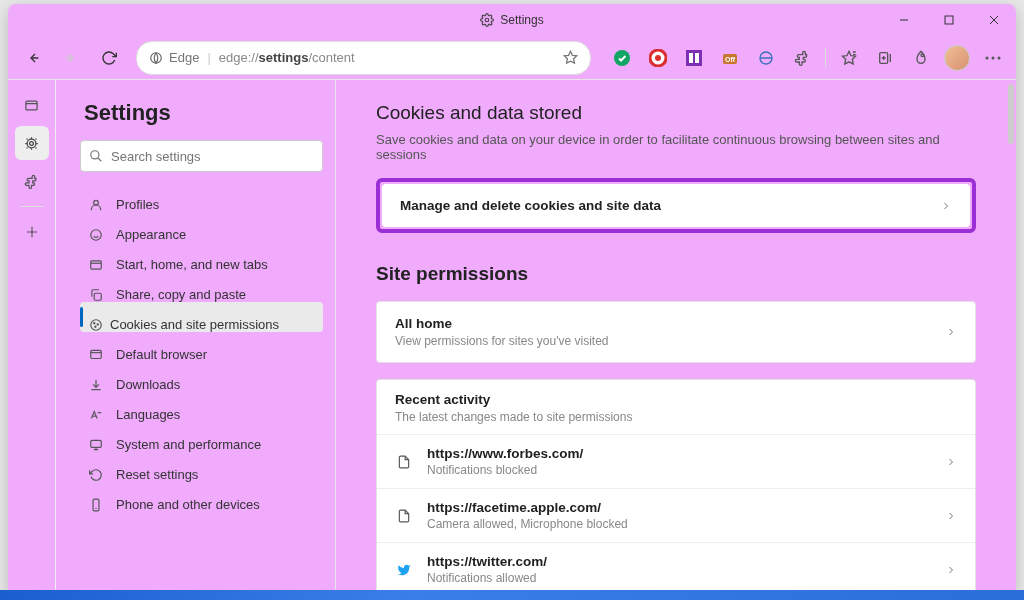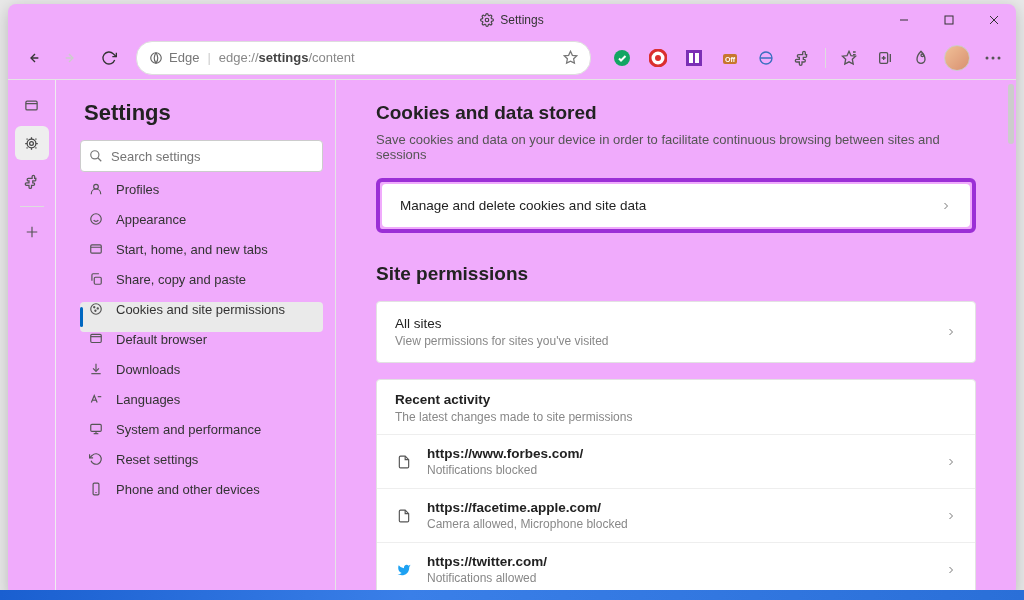--- a/index.html
+++ b/index.html
@@ -26,31 +26,31 @@
 .body { flex: 1; display: flex; overflow: hidden; }
 .vbar { width: 48px; border-right: 1px solid #eee; display: flex; flex-direction: column; align-items: center; padding-top: 8px; gap: 4px; }
 .vbar .vbtn { width: 34px; height: 34px; display: flex; align-items: center; justify-content: center; border-radius: 6px; color: #555; }
 .vbar .vbtn.active { background: #eee; }
 .vbar .hr { width: 24px; height: 1px; background: #ddd; margin: 4px 0; }
 .settings-sidebar { width: 280px; border-right: 1px solid #e5e5e5; padding: 20px 12px 12px 24px; overflow-y: auto; }
 .settings-sidebar h1 { font-size: 22px; font-weight: 600; color: #222; margin-bottom: 14px; margin-left: 4px; }
 .search { display: flex; align-items: center; border: 1px solid #ccc; border-radius: 4px; height: 32px; padding: 0 8px; margin-bottom: 10px; background: #fff; }
 .search input { border: none; outline: none; flex: 1; font-size: 13px; color: #555; margin-left: 8px; background: transparent; }
 .nav-list { list-style: none; }
-.nav-list li { display: flex; align-items: flex-start; height: 30px; padding: 0 8px; font-size: 13px; color: #333; border-radius: 4px; gap: 12px; cursor: default; }
+.nav-list li { display: flex; align-items: flex-end; height: 30px; padding: 0 8px; font-size: 13px; color: #333; border-radius: 4px; gap: 12px; cursor: default; }
 .nav-list li .nico { width: 16px; color: #555; display: flex; justify-content: center; }
-.nav-list li.selected { background: #eaeaea; position: relative; }
+.nav-list li.selected { background: #eaeaea; position: relative; gap: 6px; }
 .nav-list li.selected::before { content: ""; position: absolute; left: 0; top: 5px; bottom: 5px; width: 3px; background: #0067c0; border-radius: 2px; }
 .content { flex: 1; overflow-y: auto; padding: 22px 40px 20px 40px; position: relative; }
-.section-title { font-size: 19px; font-weight: 700; color: #222; margin-bottom: 8px; }
+.section-title { font-size: 19px; font-weight: 400; color: #222; margin-bottom: 8px; }
 .section-desc { font-size: 13px; color: #555; margin-bottom: 16px; }
 .card { border: 1px solid #e2e2e2; border-radius: 4px; background: #fff; }
 .card-row { display: flex; align-items: center; padding: 14px 18px; cursor: default; }
 .card-row .row-text { flex: 1; }
-.card-row .row-main { font-size: 13.5px; font-weight: 400; color: #222; }
+.card-row .row-main { font-size: 13.5px; font-weight: 700; color: #222; }
 .card-row .row-sub { font-size: 12px; color: #888; margin-top: 3px; }
 .chev { color: #777; font-size: 13px; }
 .highlight-box { border: 4px solid #9b2fd6; border-radius: 6px; padding: 2px; margin-bottom: 30px; }
 .highlight-box .card { border: none; }
 .site-perm-head { font-size: 19px; font-weight: 600; color: #222; margin-bottom: 16px; }
 .recent-card { border: 1px solid #e2e2e2; border-radius: 4px; background: #fff; margin-top: 16px; }
 .recent-head { padding: 12px 18px 10px 18px; }
 .recent-head .h { font-size: 13.5px; font-weight: 600; color: #222; }
 .recent-head .s { font-size: 12px; color: #888; margin-top: 3px; }
 .recent-item { display: flex; align-items: center; padding: 11px 18px; border-top: 1px solid #eee; }
@@ -370,21 +370,21 @@
               </span>
           </div>
         </div>
       </div>
 
       <div class="site-perm-head">Site permissions</div>
 
       <div class="card">
         <div class="card-row">
           <div class="row-text">
-            <div class="row-main">All sites</div>
+            <div class="row-main">All home</div>
             <div class="row-sub">View permissions for sites you've visited</div>
           </div>
           <span class="chev">
               <svg width="12" height="12" viewBox="0 0 24 24" fill="none" stroke="#777" stroke-width="2">
                 <polyline points="9 18 15 12 9 6"></polyline>
               </svg>
             </span>
         </div>
       </div>
 

